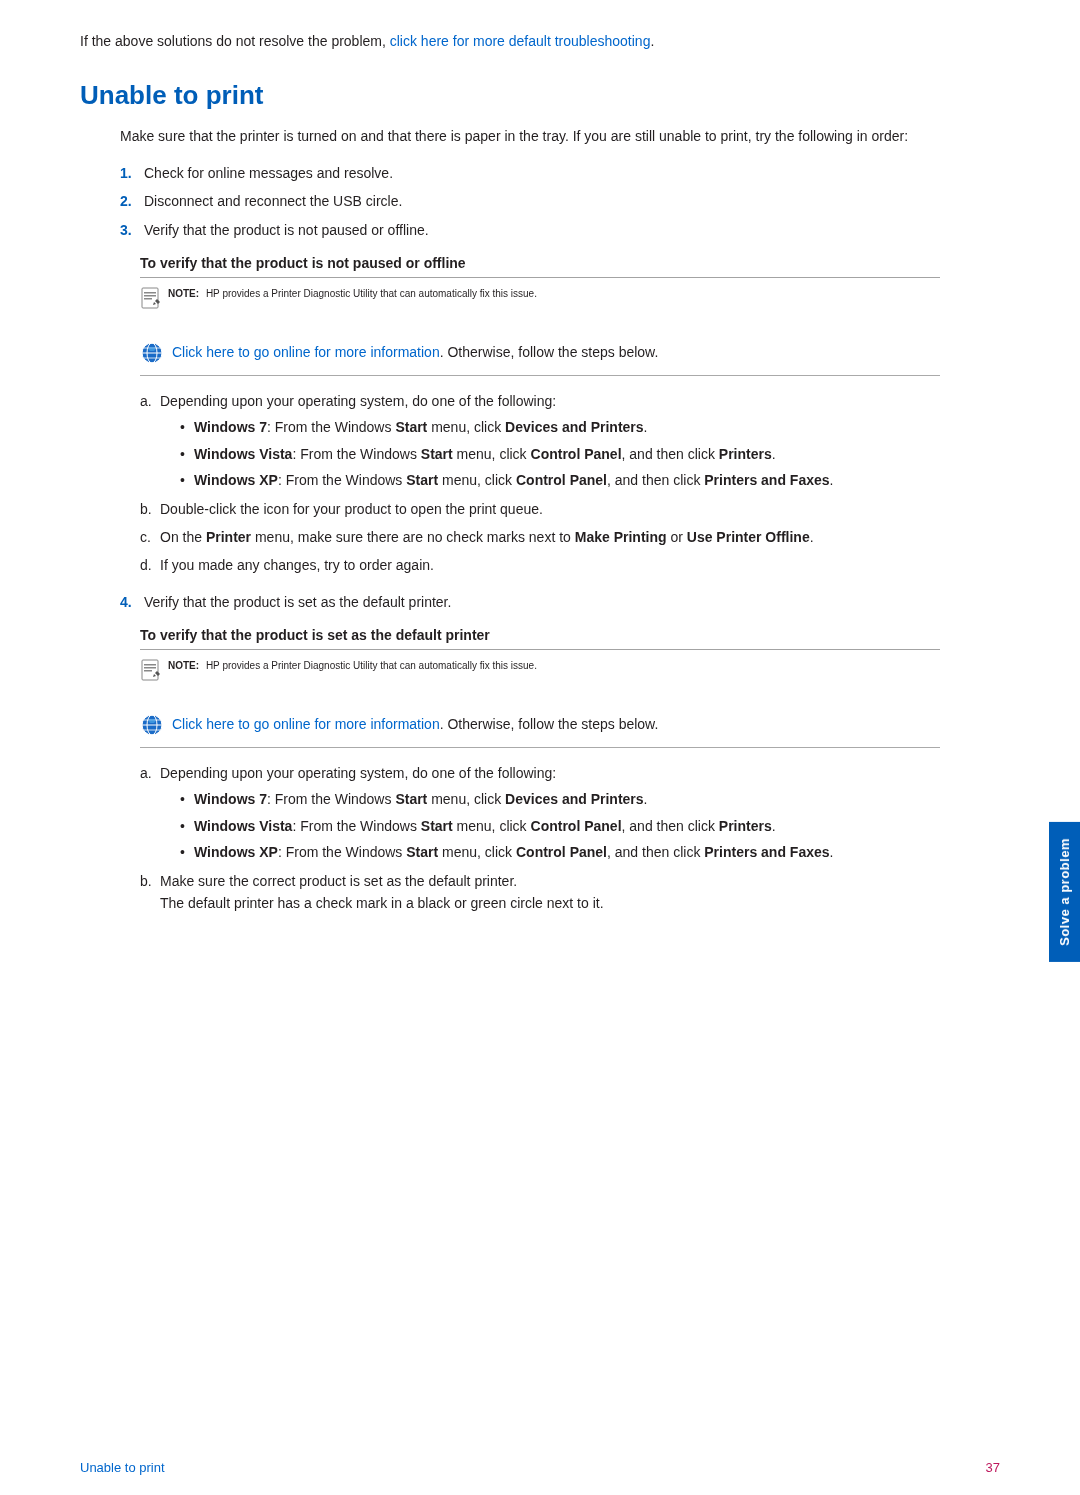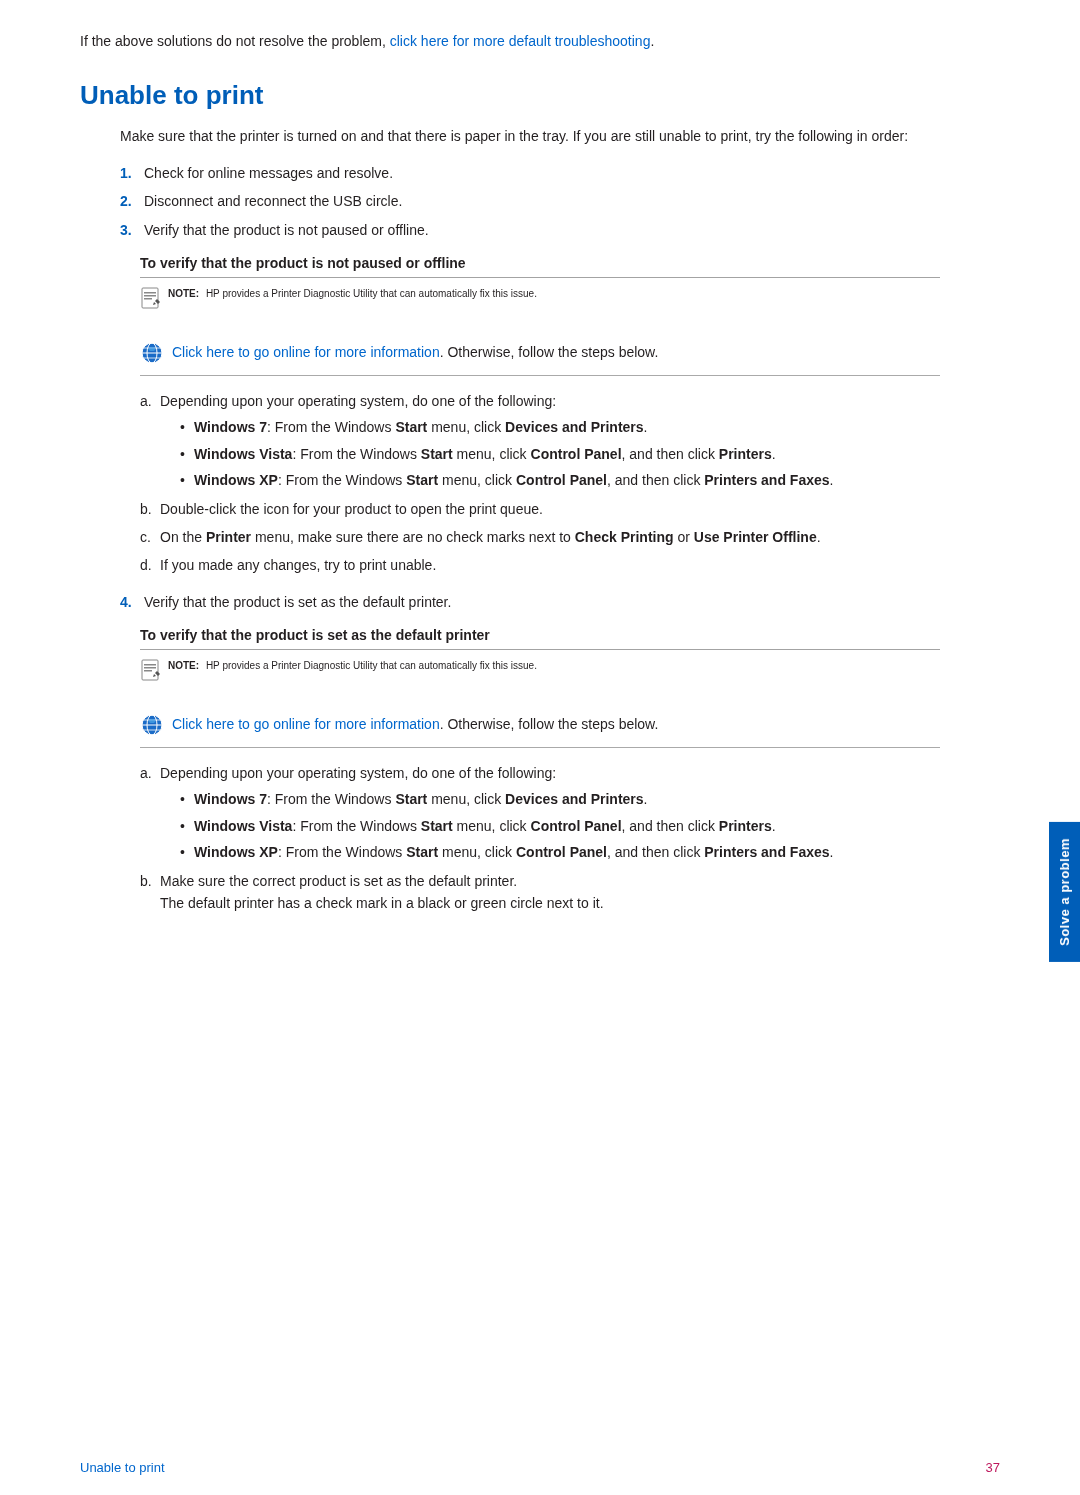--- a/index.html
+++ b/index.html
@@ -289,26 +289,26 @@
         </ul>
       </li>
 
       <li>
         <span class="alpha-label">b.</span>
         <span>Double-click the icon for your product to open the print queue.</span>
       </li>
 
       <li>
         <span class="alpha-label">c.</span>
-        <span>On the <b>Printer</b> menu, make sure there are no check marks next to <b>Check Printing</b> or <b>Use Printer Offline</b>.</span>
+        <span>On the <b>Printer</b> menu, make sure there are no check marks next to <b>Make Printing</b> or <b>Use Printer Offline</b>.</span>
       </li>
 
       <li>
         <span class="alpha-label">d.</span>
-        <span>If you made any changes, try to print unable.</span>
+        <span>If you made any changes, try to order again.</span>
       </li>
     </ol>
   </div>
 
   <ol class="main-list" style="margin-top:8px;">
     <li>
       <span class="num" style="color:#005eb8;font-weight:bold;">4.</span>
       <span>Verify that the product is set as the default printer.</span>
     </li>
   </ol>

